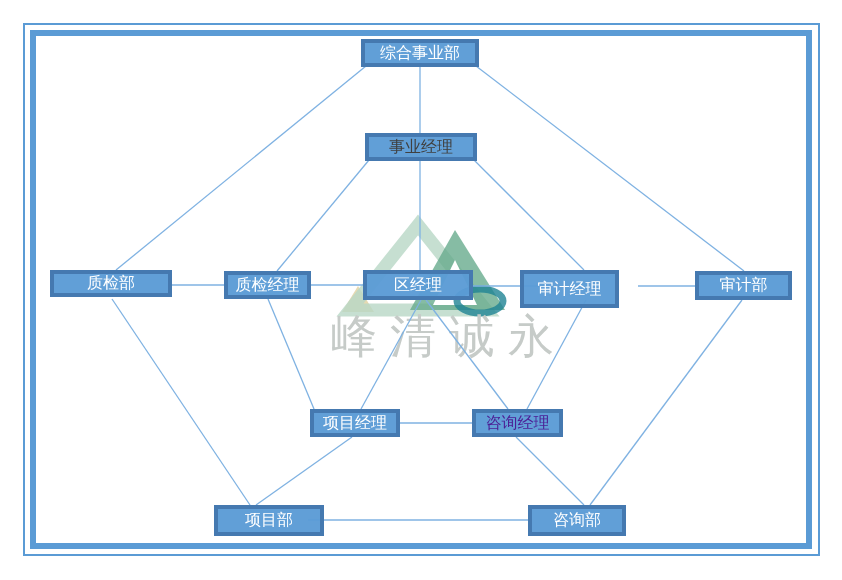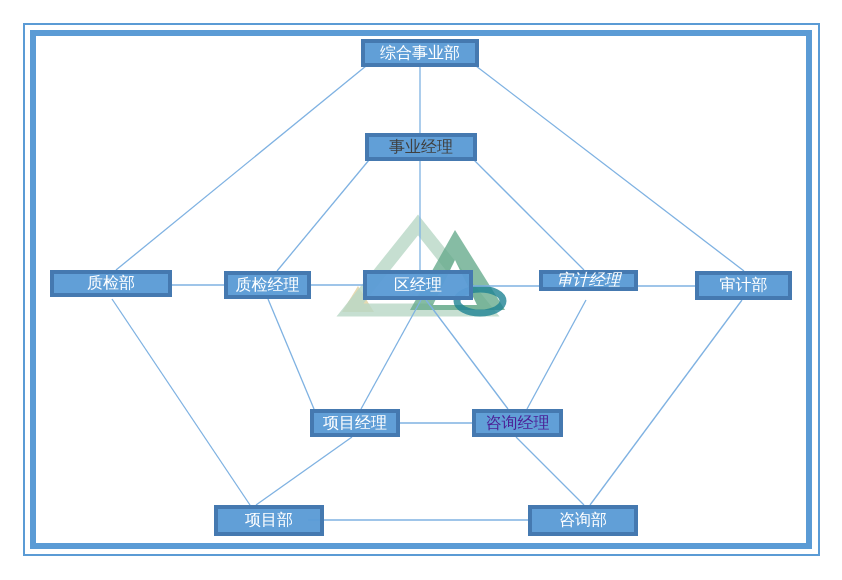--- a/index.html
+++ b/index.html
@@ -36,20 +36,21 @@
   <div class="frame-inner" style="border-color: rgb(91, 155, 213);"></div>
 
   <svg class="wm-logo" viewBox="0 0 842 580">
     <polygon points="358,286 342,312 374,312" opacity="0.85" fill="#E3D4A4"></polygon>
     <polygon points="418,225 350,310 486,310" fill="none" stroke-width="13" opacity="0.8" stroke="#B8D7C5"></polygon>
     <polygon points="455,230 410,310 505,310" opacity="0.78" fill="#64A98A"></polygon>
     <polygon points="455,260 433,305 477,305" opacity="1" fill="#ffffff"></polygon>
     <ellipse cx="480" cy="301" rx="23" ry="12" fill="none" stroke-width="7" opacity="0.8" stroke="#1F8394"></ellipse>
   </svg>
 
+  <div class="wm-text" style="color: rgb(198, 203, 200);">峰清诚永</div>
 
   <svg id="edges-svg" viewBox="0 0 842 580">
       <line x1="420" y1="67" x2="420" y2="133" stroke="#7FB2E2" stroke-width="1.3"></line>
       <line x1="366" y1="66" x2="116" y2="270" stroke="#7FB2E2" stroke-width="1.3"></line>
       <line x1="476" y1="66" x2="744" y2="271" stroke="#7FB2E2" stroke-width="1.3"></line>
       <line x1="420" y1="161" x2="420" y2="270" stroke="#7FB2E2" stroke-width="1.3"></line>
       <line x1="369" y1="160" x2="277" y2="271" stroke="#7FB2E2" stroke-width="1.3"></line>
       <line x1="474" y1="160" x2="584" y2="270" stroke="#7FB2E2" stroke-width="1.3"></line>
       <line x1="172" y1="285" x2="224" y2="285" stroke="#7FB2E2" stroke-width="1.3"></line>
       <line x1="311" y1="285" x2="363" y2="285" stroke="#7FB2E2" stroke-width="1.3"></line>
@@ -76,33 +77,33 @@
       </div>
       <div class="node" style="left: 50px; top: 270px; width: 122px; height: 27px; background: rgba(91, 155, 213, 0.96); border-color: rgb(69, 121, 176); color: rgb(255, 255, 255);">
         <span>质检部</span>
       </div>
       <div class="node" style="left: 224px; top: 271px; width: 87px; height: 28px; background: rgba(91, 155, 213, 0.96); border-color: rgb(69, 121, 176); color: rgb(255, 255, 255);">
         <span>质检经理</span>
       </div>
       <div class="node" style="left: 363px; top: 270px; width: 110px; height: 30px; background: rgba(91, 155, 213, 0.96); border-color: rgb(69, 121, 176); color: rgb(255, 255, 255);">
         <span>区经理</span>
       </div>
-      <div class="node" style="left: 539px; top: 270px; width: 99px; height: 21px; background: rgba(91, 155, 213, 0.96); border-color: rgb(69, 121, 176); color: rgb(255, 255, 255); font-style: italic;">
+      <div class="node" style="left: 520px; top: 270px; width: 99px; height: 38px; background: rgba(91, 155, 213, 0.96); border-color: rgb(69, 121, 176); color: rgb(255, 255, 255);">
         <span>审计经理</span>
       </div>
       <div class="node" style="left: 695px; top: 271px; width: 97px; height: 29px; background: rgba(91, 155, 213, 0.96); border-color: rgb(69, 121, 176); color: rgb(255, 255, 255);">
         <span>审计部</span>
       </div>
       <div class="node" style="left: 310px; top: 409px; width: 90px; height: 28px; background: rgba(91, 155, 213, 0.96); border-color: rgb(69, 121, 176); color: rgb(255, 255, 255);">
         <span>项目经理</span>
       </div>
       <div class="node" style="left: 472px; top: 409px; width: 91px; height: 28px; background: rgba(91, 155, 213, 0.96); border-color: rgb(69, 121, 176); color: #4c1d95;">
         <span>咨询经理</span>
       </div>
       <div class="node" style="left: 198px; top: 505px; width: 110px; height: 31px; background: rgba(91, 155, 213, 0.96); border-color: rgb(69, 121, 176); color: rgb(255, 255, 255); margin-left: 16px;">
         <span>项目部</span>
       </div>
-      <div class="node" style="left: 528px; top: 505px; width: 110px; height: 31px; background: rgba(91, 155, 213, 0.96); border-color: rgb(69, 121, 176); color: rgb(255, 255, 255);">
+      <div class="node" style="left: 528px; top: 505px; width: 98px; height: 31px; background: rgba(91, 155, 213, 0.96); border-color: rgb(69, 121, 176); color: rgb(255, 255, 255);">
         <span>咨询部</span>
       </div>
     </div>
 
 </div>
 
 </body></html>

